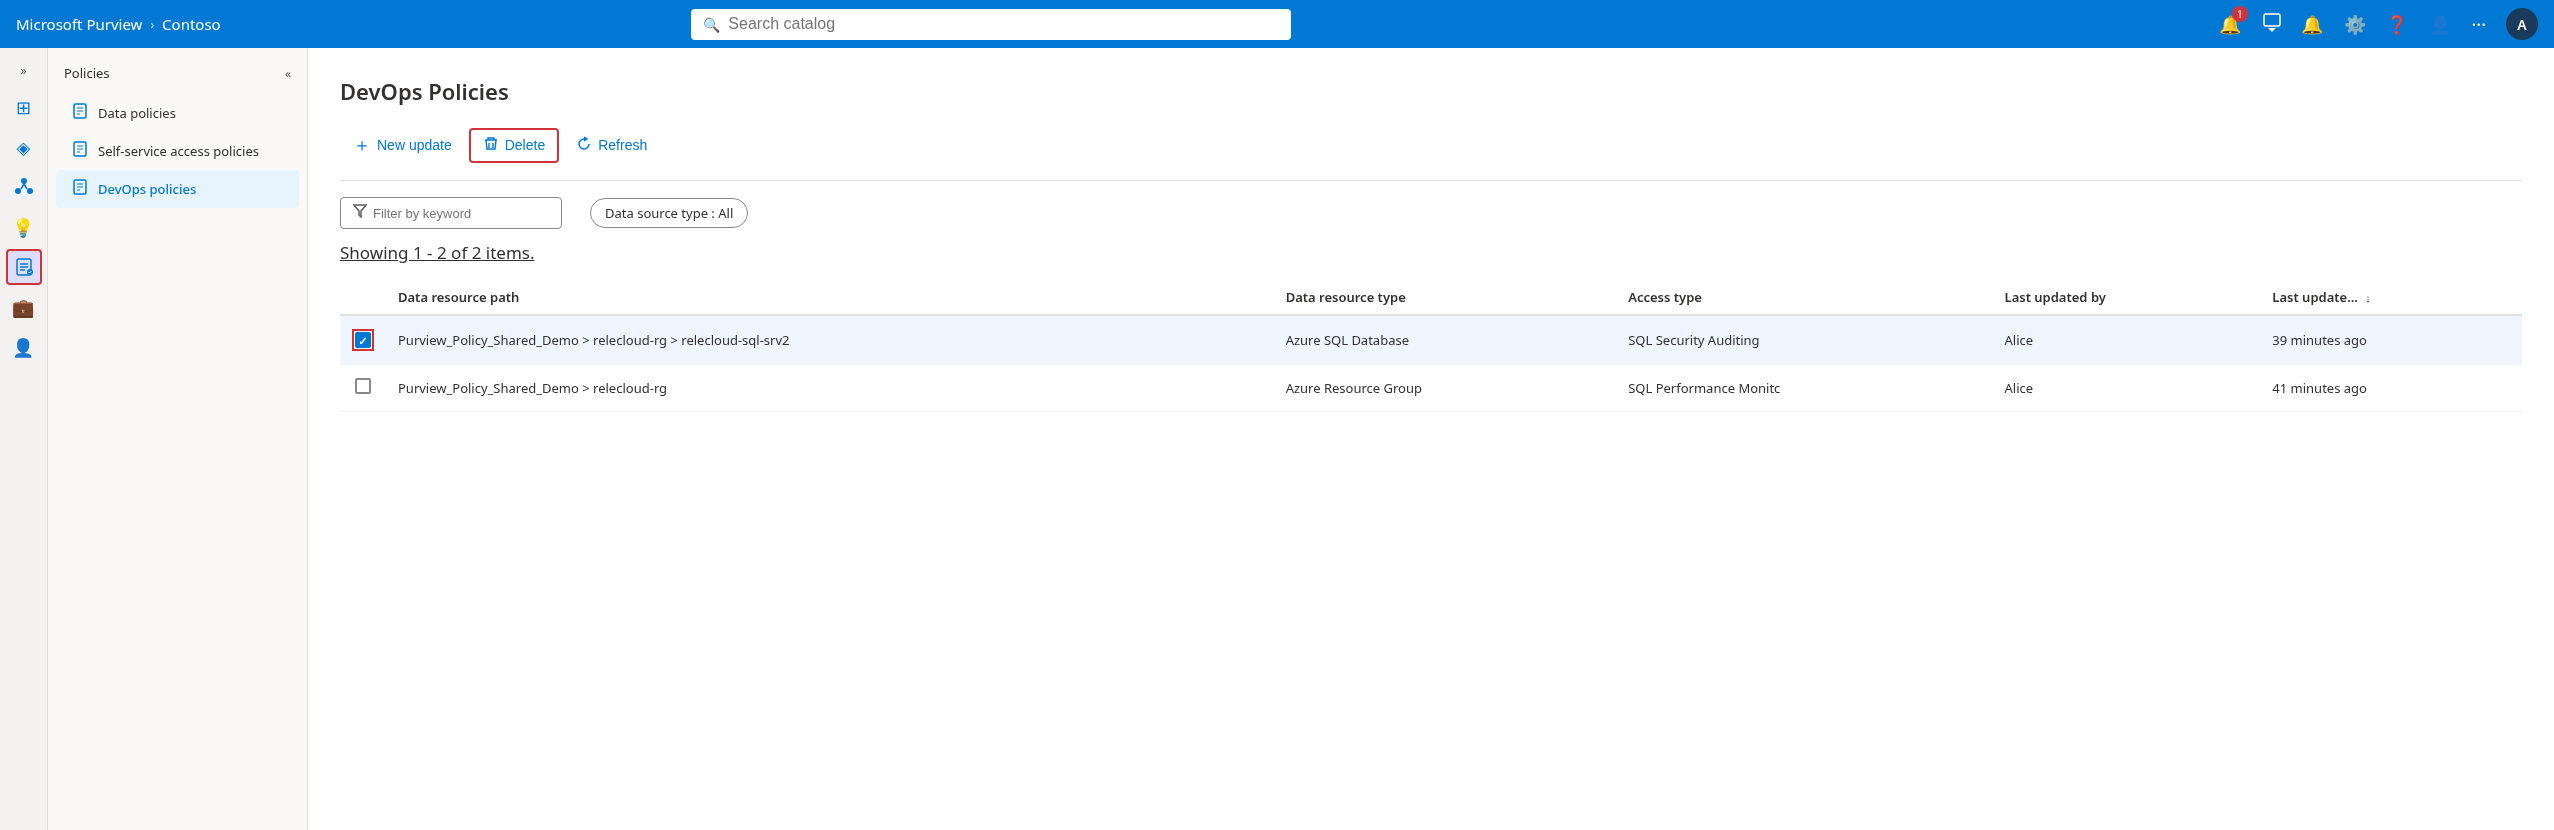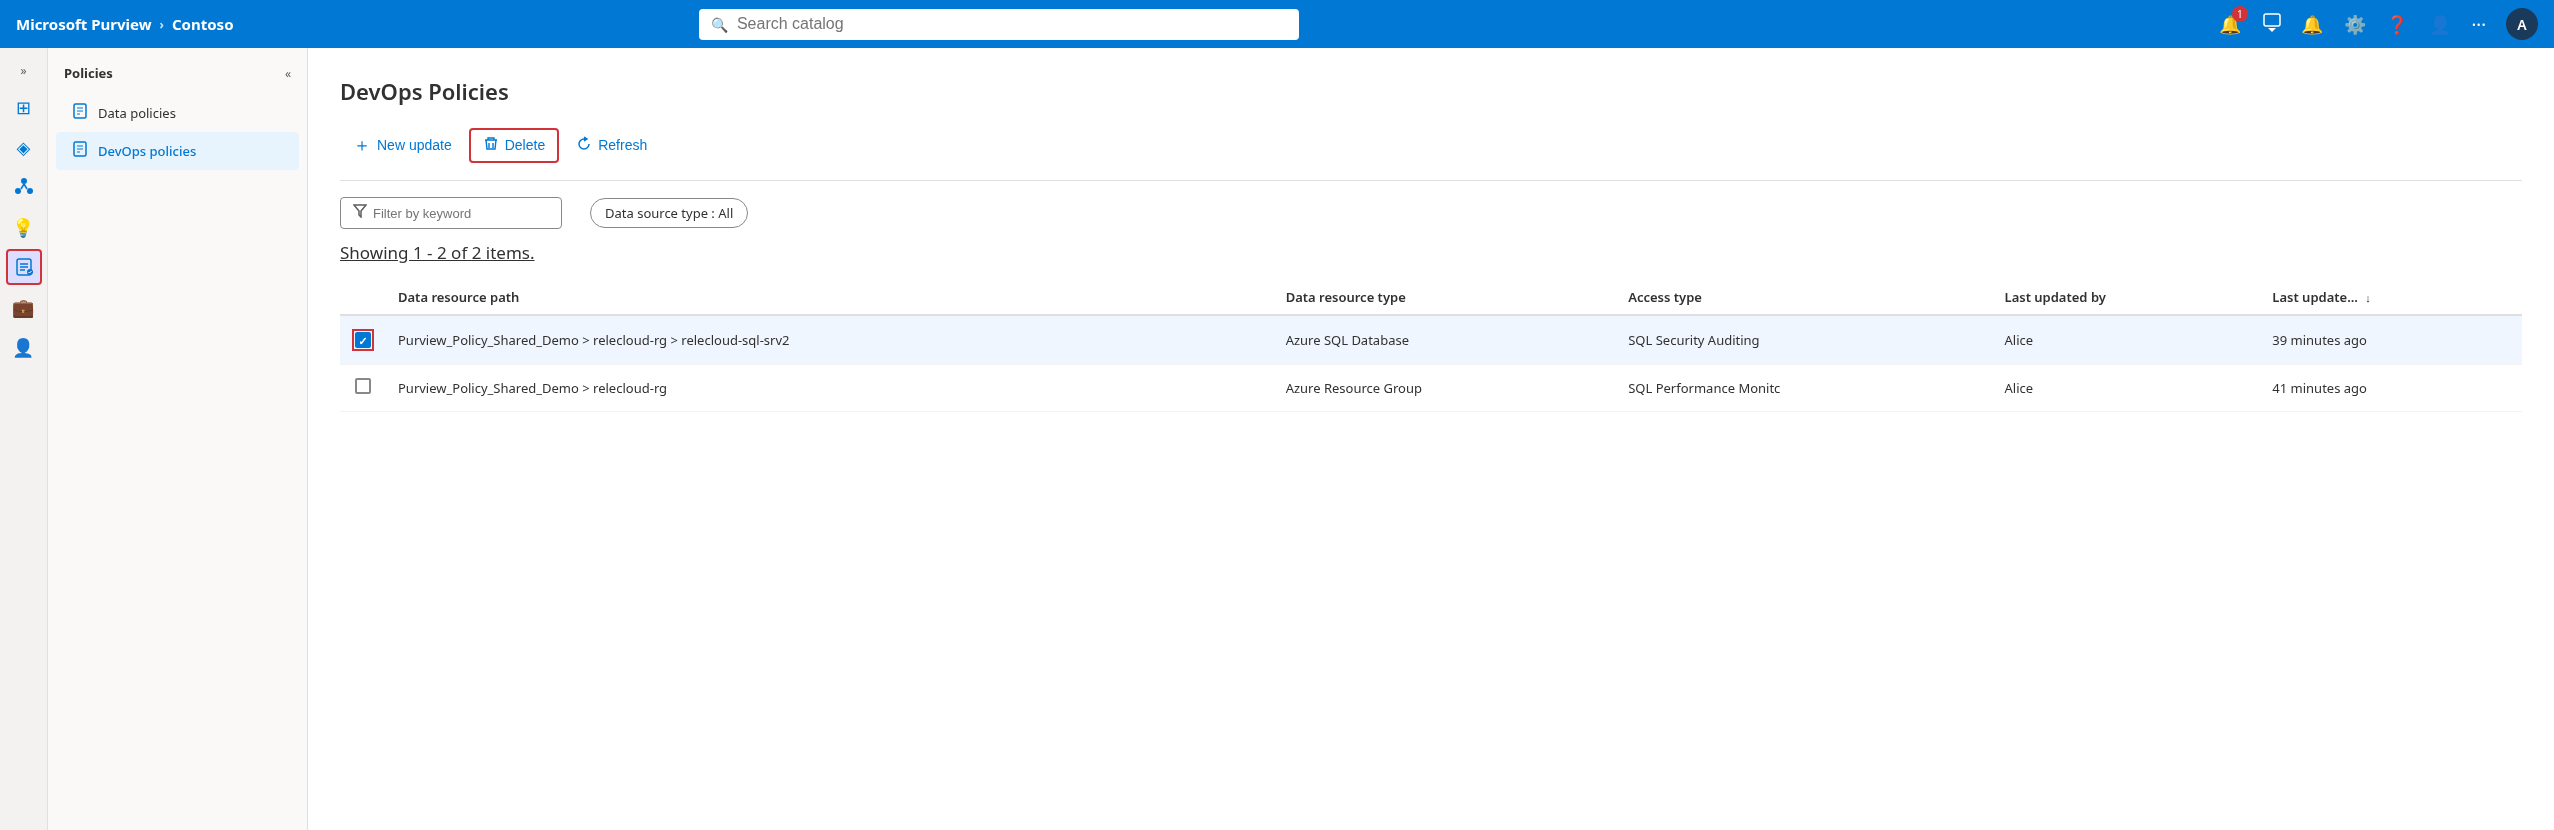--- a/index.html
+++ b/index.html
@@ -13,21 +13,21 @@
       height: 48px;
       padding: 0 16px;
       gap: 12px;
       color: #fff;
     }
     .top-nav-brand {
       display: flex;
       align-items: center;
       gap: 8px;
       font-size: 15px;
-      font-weight: 700;
+      font-weight: 400;
       color: #fff;
       white-space: nowrap;
     }
     .top-nav-brand .chevron { font-size: 12px; opacity: 0.8; }
     .top-nav-search {
       flex: 1;
       max-width: 600px;
       margin: 0 auto;
     }
     .search-box {
@@ -140,21 +140,21 @@
       padding: 12px 0;
     }
     .nav-panel-header {
       display: flex;
       align-items: center;
       justify-content: space-between;
       padding: 4px 16px 12px;
     }
     .nav-panel-title {
       font-size: 13px;
-      font-weight: 700;
+      font-weight: 400;
       color: #323130;
       text-align: right;
     }
     .nav-panel-collapse {
       cursor: pointer;
       color: #605e5c;
       font-size: 12px;
     }
     .nav-item {
       display: flex;
@@ -379,20 +379,29 @@
       <span class="nav-panel-collapse">«</span>
     </div>
     <div class="nav-item">
       <span class="nav-item-icon">
         <svg width="16" height="16" viewBox="0 0 16 16" fill="#0078d4">
             <rect x="2" y="1" width="12" height="14" rx="1.5" fill="none" stroke="#0078d4" stroke-width="1.5"></rect>
             <path d="M5 5h6M5 8h6M5 11h3" stroke="#0078d4" stroke-width="1.2"></path>
           </svg>
       </span>
       <span>Data policies</span>
+    </div>
+    <div class="nav-item">
+      <span class="nav-item-icon">
+        <svg width="16" height="16" viewBox="0 0 16 16" fill="#0078d4">
+            <rect x="2" y="1" width="12" height="14" rx="1.5" fill="none" stroke="#0078d4" stroke-width="1.5"></rect>
+            <path d="M5 5h6M5 8h6M5 11h3" stroke="#0078d4" stroke-width="1.2"></path>
+          </svg>
+      </span>
+      <span>Self-service access policies</span>
     </div>
     <div class="nav-item active">
       <span class="nav-item-icon">
         <svg width="16" height="16" viewBox="0 0 16 16" fill="#0078d4">
             <rect x="2" y="1" width="12" height="14" rx="1.5" fill="none" stroke="#0078d4" stroke-width="1.5"></rect>
             <path d="M5 5h6M5 8h6M5 11h3" stroke="#0078d4" stroke-width="1.2"></path>
           </svg>
       </span>
       <span>DevOps policies</span>
     </div>

